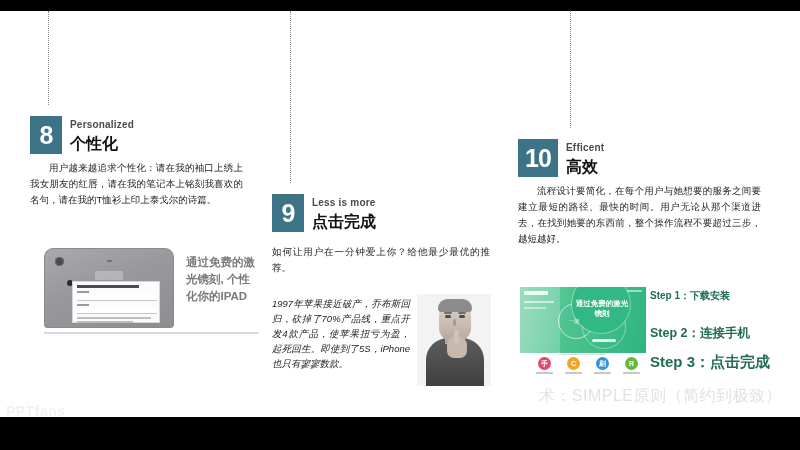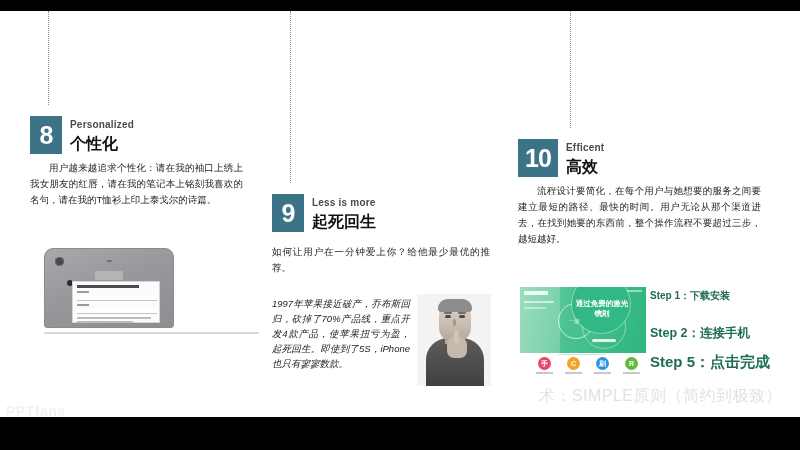--- a/index.html
+++ b/index.html
@@ -218,30 +218,31 @@
           <div class="dialog">
             <div class="dl-title"></div>
             <div class="dl-lbl"></div>
             <div class="dl-field"></div>
             <div class="dl-lbl"></div>
             <div class="dl-field"></div>
             <div class="dl-note"></div>
             <div class="dl-note" style="width:56px;"></div>
           </div>
         </div>
+        <div class="ipad-caption">通过免费的激光镌刻, 个性化你的IPAD</div>
         <div class="ipad-baseline"></div>
       </div>
     </div>
 
     <div class="section" id="sec9">
       <div class="head">
         <div class="badge">9</div>
         <div class="titles">
           <div class="title-en">Less is more</div>
-          <div class="title-cn">起死回生</div>
+          <div class="title-cn">点击完成</div>
         </div>
       </div>
       <div class="body-text noindent">如何让用户在一分钟爱上你？给他最少最优的推荐。</div>
 
       <div class="jobs-row">
         <div class="jobs-text">1997年苹果接近破产，乔布斯回归，砍掉了70%产品线，重点开发4款产品，使苹果扭亏为盈，起死回生。即使到了5S，iPhone也只有寥寥数款。</div>
         <div class="jobs-photo">
           <div class="jp-bg"></div>
           <div class="jp-body"></div>
           <div class="jp-neck"></div>
@@ -307,21 +308,21 @@
             <div class="ic" style="background:#64ba3c;">
                 <span>R</span>
               </div>
             <div class="cap"></div>
           </div>
         </div>
 
         <div class="steps">
           <div class="step step1">Step 1：下载安装</div>
           <div class="step step2">Step 2：连接手机</div>
-          <div class="step step3">Step 5：点击完成</div>
+          <div class="step step3">Step 3：点击完成</div>
         </div>
       </div>
     </div>
 
     <div class="wm-right">术：SIMPLE原则（简约到极致）</div>
     <div class="wm-left">PPTfans</div>
 
   </div>
 </div>
 

